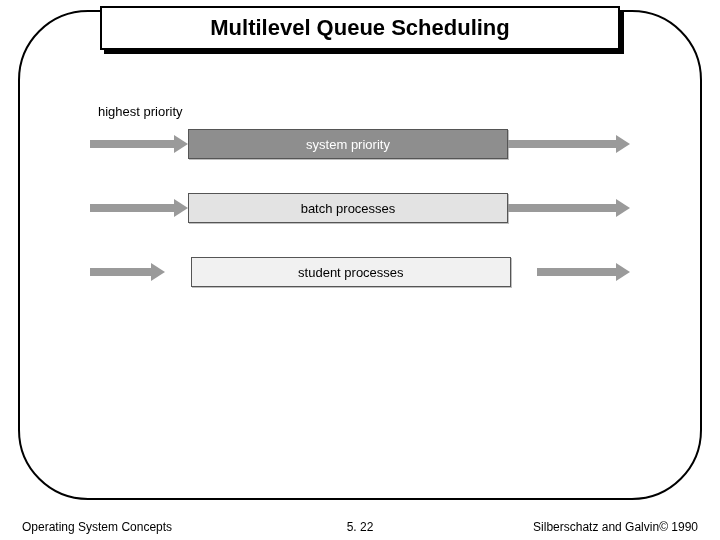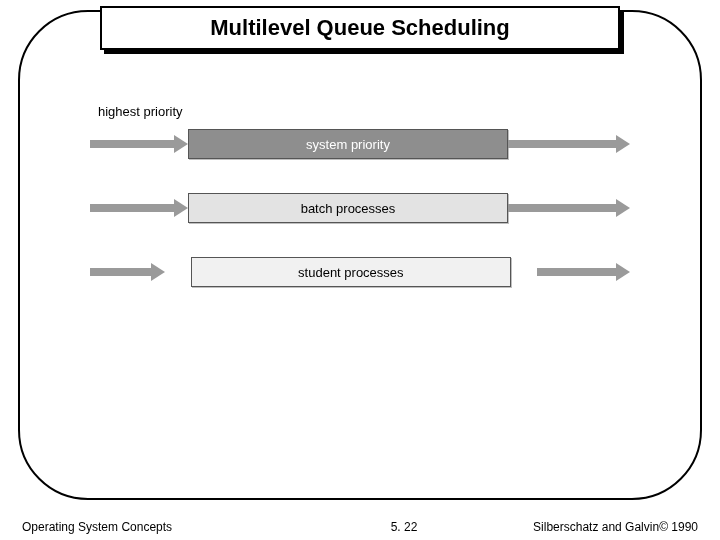--- a/index.html
+++ b/index.html
@@ -106,21 +106,21 @@
     bottom: 6px;
     left: 0;
     width: 720px;
     display: flex;
     justify-content: space-between;
     align-items: center;
     font-size: 12px;
     color: #000;
     padding: 0 22px;
   }
-  .footer .center { position: absolute; left: 50%; transform: translateX(-50%); margin-left: 44px; }
+  .footer .center { position: absolute; left: 50%; transform: translateX(-50%); }
 </style>
 </head>
 <body>
 
 <div class="slide-border"></div>
 
 <div class="title-box">
   <span>Multilevel Queue Scheduling</span>
 </div>
 

